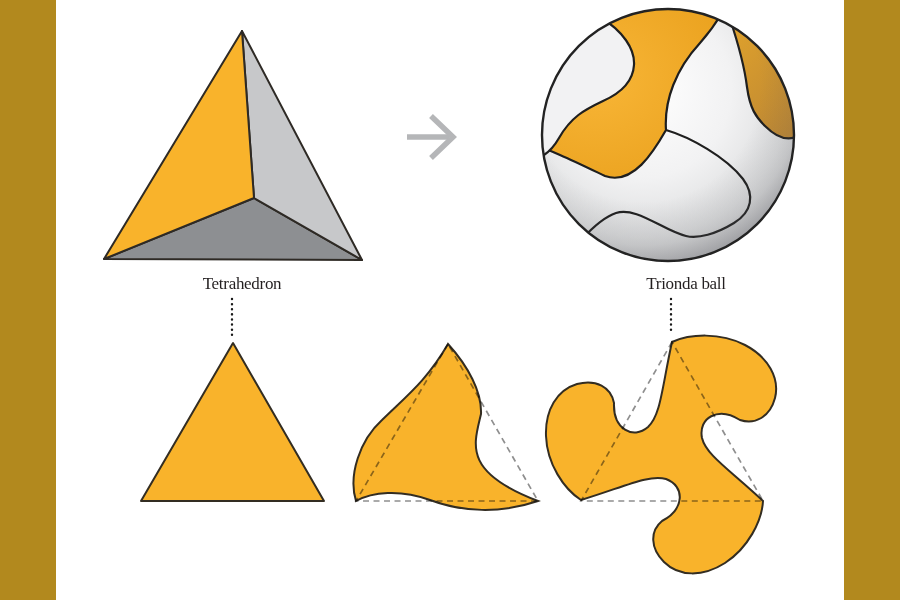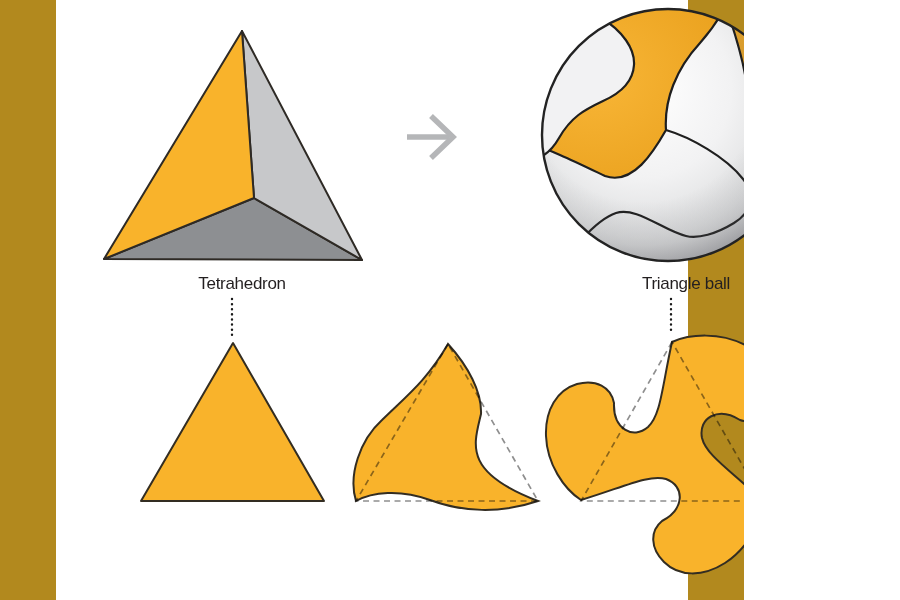--- a/index.html
+++ b/index.html
@@ -1,21 +1,21 @@
 <!DOCTYPE html>
 <html><head>
 <meta charset="utf-8">
 <style>
   html,body{margin:0;padding:0;}
   .stage{
     position:relative;
-    width:744px;height:600px;
+    width:900px;height:600px;
     background:#ffffff;
     overflow:hidden;
-    font-family:Liberation Sans, sans-serif;
+    font-family:Liberation Serif, serif;
   }
   .gold-bar{
     position:absolute;top:0;bottom:0;width:56px;
   }
   .gold-bar.left{left:0;}
   .gold-bar.right{right:0;}
   .fig-svg{position:absolute;left:0;top:0;}
   .caption{
     position:absolute;
     transform:translateX(-50%);
@@ -140,16 +140,16 @@
                C 545,410 557,390 577,384
                C 596,379 611,387 614,403
                C 613,429 633,440 648,427
                C 661,415 662,387 672,342 Z" fill="#f9b32b" stroke="#332d22" stroke-width="2"></path>
       <polygon points="672,342 581,501 763,501" fill="none" stroke="#8f8f8f" stroke-width="1.7" stroke-dasharray="6 4.5" style="mix-blend-mode:multiply"></polygon>
     </g>
   </svg>
 
   <div class="caption" style="left:242px;top:274px">Tetrahedron</div>
 
-  <div class="caption" style="left:686px;top:274px">Triangle ball</div>
+  <div class="caption" style="left:686px;top:274px">Trionda ball</div>
 
 
 </div>
 
 </body></html>

